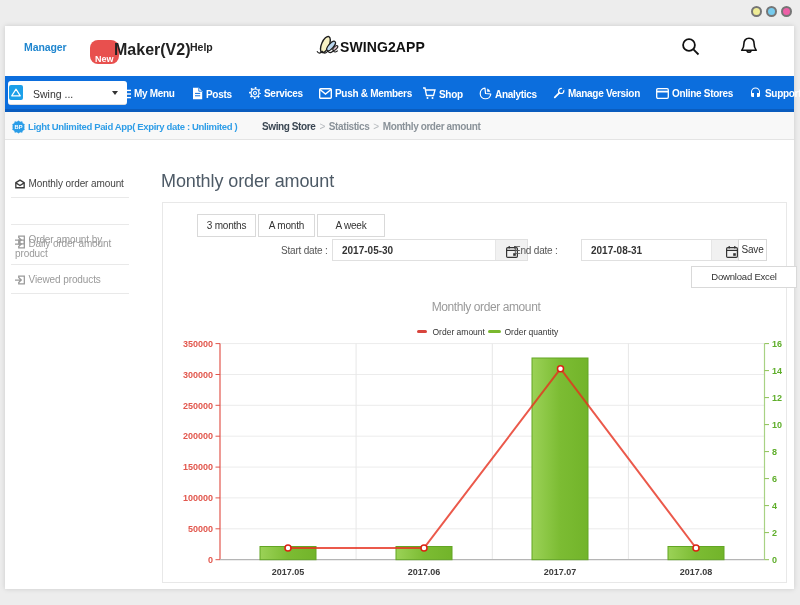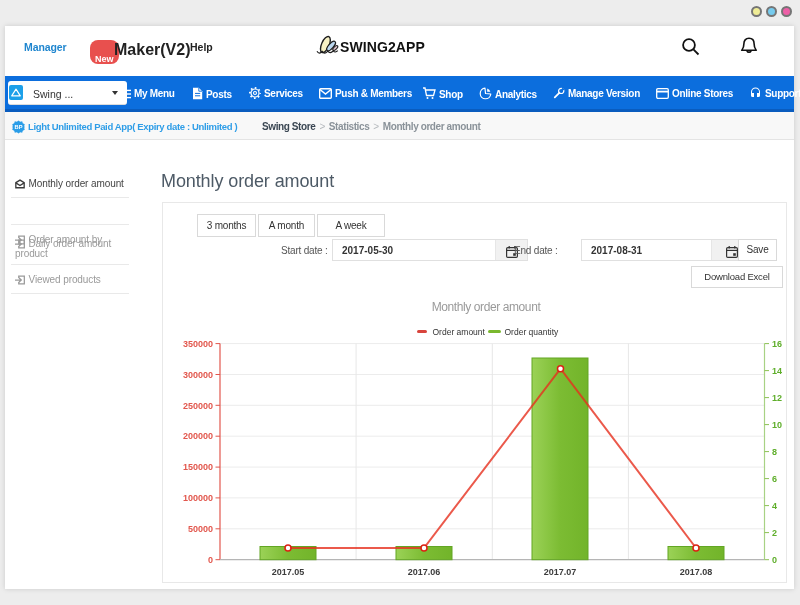--- a/index.html
+++ b/index.html
@@ -184,22 +184,22 @@
     <div class="cal" style="width:40px;">
         <svg style="position:absolute;left:14px;top:6px;" width="12" height="12" viewBox="0 0 12 12">
           <rect x="0.6" y="1.6" width="10.8" height="9.8" rx="1.2" fill="none" stroke="#333" stroke-width="1.2"></rect>
           <line x1="0.6" y1="4.4" x2="11.4" y2="4.4" stroke="#333" stroke-width="1.2"></line>
           <line x1="3.2" y1="0" x2="3.2" y2="2.6" stroke="#333" stroke-width="1.2"></line>
           <line x1="8.8" y1="0" x2="8.8" y2="2.6" stroke="#333" stroke-width="1.2"></line>
           <rect x="7.2" y="7.2" width="2.6" height="2.6" fill="#333"></rect>
         </svg>
       </div>
   </div>
-  <div class="btn" style="left:738px; top:239px; width:39px; height:22px; line-height:20px;">Save</div>
-  <div class="btn" style="left:691px; top:266px; width:92px; height:22px; line-height:20px; font-size:9.5px;">Download Excel</div>
+  <div class="btn" style="left:738px; top:239px; width:29px; height:22px; line-height:20px;">Save</div>
+  <div class="btn" style="left:691px; top:266px; width:106px; height:22px; line-height:20px; font-size:9.5px;">Download Excel</div>
 
   <svg class="abs" style="left:162px; top:295px;" width="625" height="290" viewBox="162 295 625 290" font-family="Liberation Sans, sans-serif">
     <text x="486" y="311" font-size="12" fill="#9a9a9a" text-anchor="middle" letter-spacing="-0.4">Monthly order amount</text>
 
     <rect x="417" y="330" width="10" height="3" rx="1.5" fill="#d8443c"></rect>
     <text x="432.5" y="335" font-size="8.5" fill="#333">Order amount</text>
     <rect x="488" y="330" width="13" height="3" rx="1.5" fill="#7ab82e"></rect>
     <text x="504.5" y="335" font-size="8.5" fill="#333">Order quantity</text>
 
     <g stroke="#ececec" stroke-width="1">

